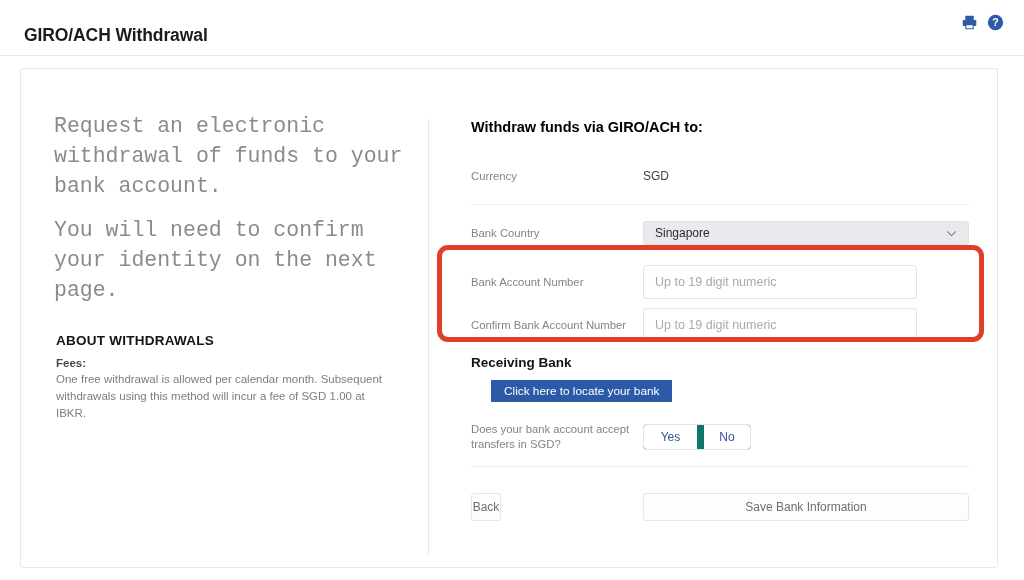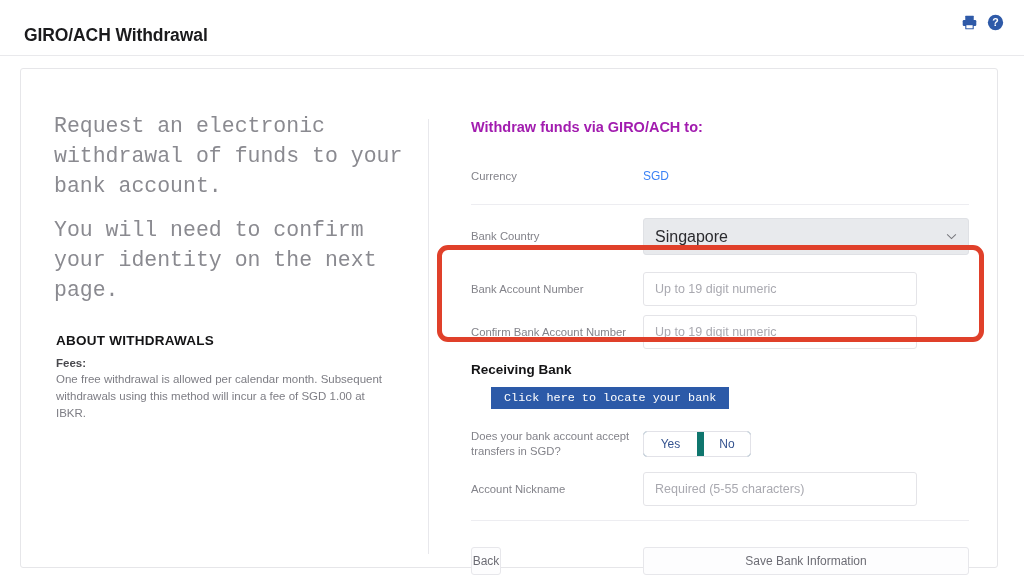--- a/index.html
+++ b/index.html
@@ -54,57 +54,57 @@
 
   
   .col-divider {
     position: absolute; left: 407px; top: 50px; width: 1px; height: 435px;
     background: #e8e8ec;
   }
 
   
   .right-col { position: absolute; left: 450px; top: 50px; width: 500px; }
   .form-title {
-    font-size: 14.5px; font-weight: bold; color: #a21caf; margin: 0 0 26px 0;
+    font-size: 14.5px; font-weight: bold; color: #000000; margin: 0 0 26px 0;
   }
   .row {
     position: relative; display: flex; align-items: center; min-height: 30px;
   }
   .row-label {
     width: 172px; flex: 0 0 172px;
     font-size: 11.3px; line-height: 15px; color: #83838a; padding-right: 8px;
   }
   .row-value {
-    font-size: 12px; color: #3b82f6;
+    font-size: 12px; color: #404040;
   }
   .hr {
     height: 1px; background: #ededf1; margin: 13px 0 0 0; width: 498px;
   }
 
   
   .field {
     width: 274px; height: 34px;
     border: 1px solid #e4e4e8; border-radius: 3px; background: #fff;
     display: flex; align-items: center; padding: 0 11px;
     font-size: 12.5px; color: #a9a9b0;
   }
   .select {
-    width: 326px; height: 37px;
+    width: 326px; height: 24px;
     background: #e8eaed; border: 1px solid #dfe1e5; border-radius: 3px;
     display: flex; align-items: center; justify-content: space-between;
-    padding: 0 11px; font-size: 16px; color: #2b2b2f;
+    padding: 0 11px; font-size: 12px; color: #2b2b2f;
     cursor: pointer;
   }
   .chev { width: 11px; height: 7px; opacity: .65; }
 
   .blue-btn {
     display: inline-flex; align-items: center; justify-content: center;
     height: 22px; padding: 0 13px;
     background: #2c5aa8; color: #fff; border: none; border-radius: 0;
-    font-size: 11.8px; font-family: Liberation Mono, monospace; cursor: pointer;
+    font-size: 11.8px; font-family: Liberation Sans, sans-serif; cursor: pointer;
   }
   .section-head {
     font-size: 13.5px; font-weight: bold; color: #141416;
   }
 
   .yesno {
     display: inline-flex; border: 1px solid #e2e2e8; border-radius: 4px; overflow: hidden;
     background: #0c4a6e;
   }
   .yesno button {
@@ -203,26 +203,20 @@
       </div>
 
       <div class="row" style="margin-top:20px;">
         <div class="row-label">Does your bank account accept transfers in SGD?</div>
         <div class="yesno">
           <button>Yes</button>
           <button>No</button>
         </div>
       </div>
 
-      <div class="row" style="margin-top:13px;">
-        <div class="row-label">Account Nickname</div>
-        <div class="field">
-          <span>Required (5-55 characters)</span>
-        </div>
-      </div>
 
       <div class="hr" style="margin-top:14px;"></div>
 
       <div class="row" style="margin-top:25px;">
         <div class="row-label" style="width:172px;flex:0 0 172px;">
           <button class="ghost-btn" style="width:30px;">Back</button>
         </div>
         <button class="ghost-btn" style="width:326px;">Save Bank Information</button>
       </div>
 

